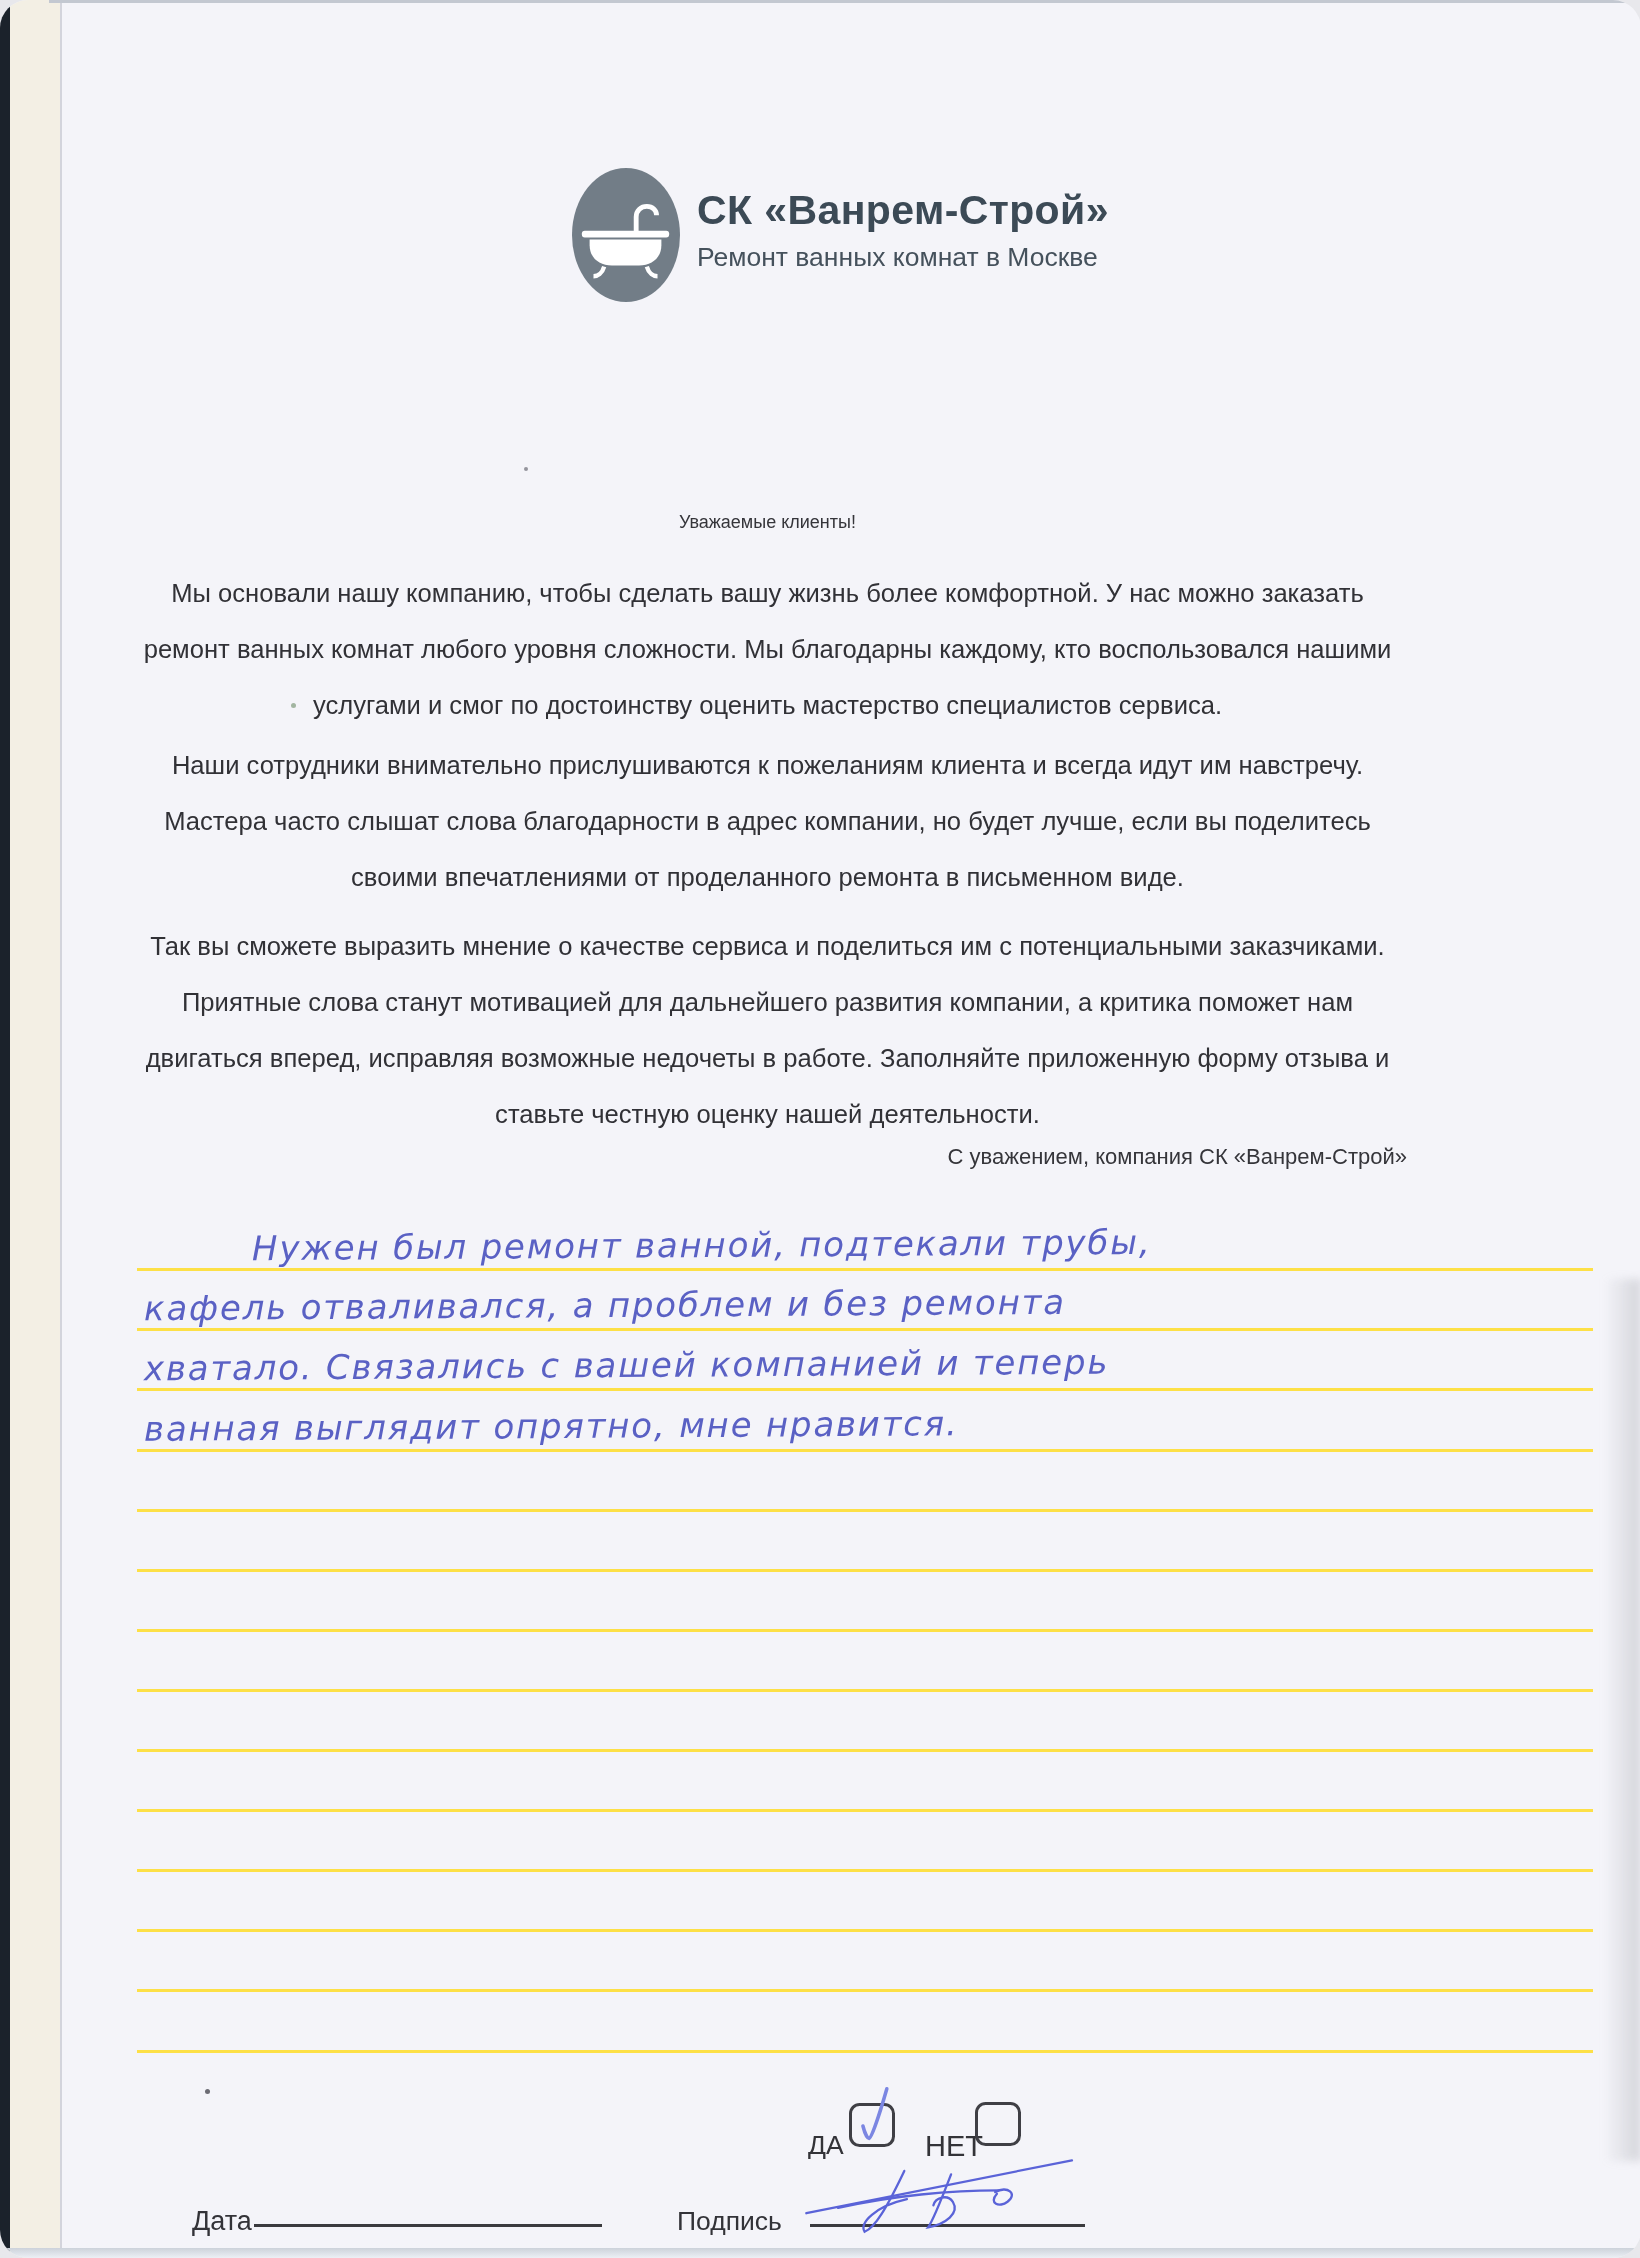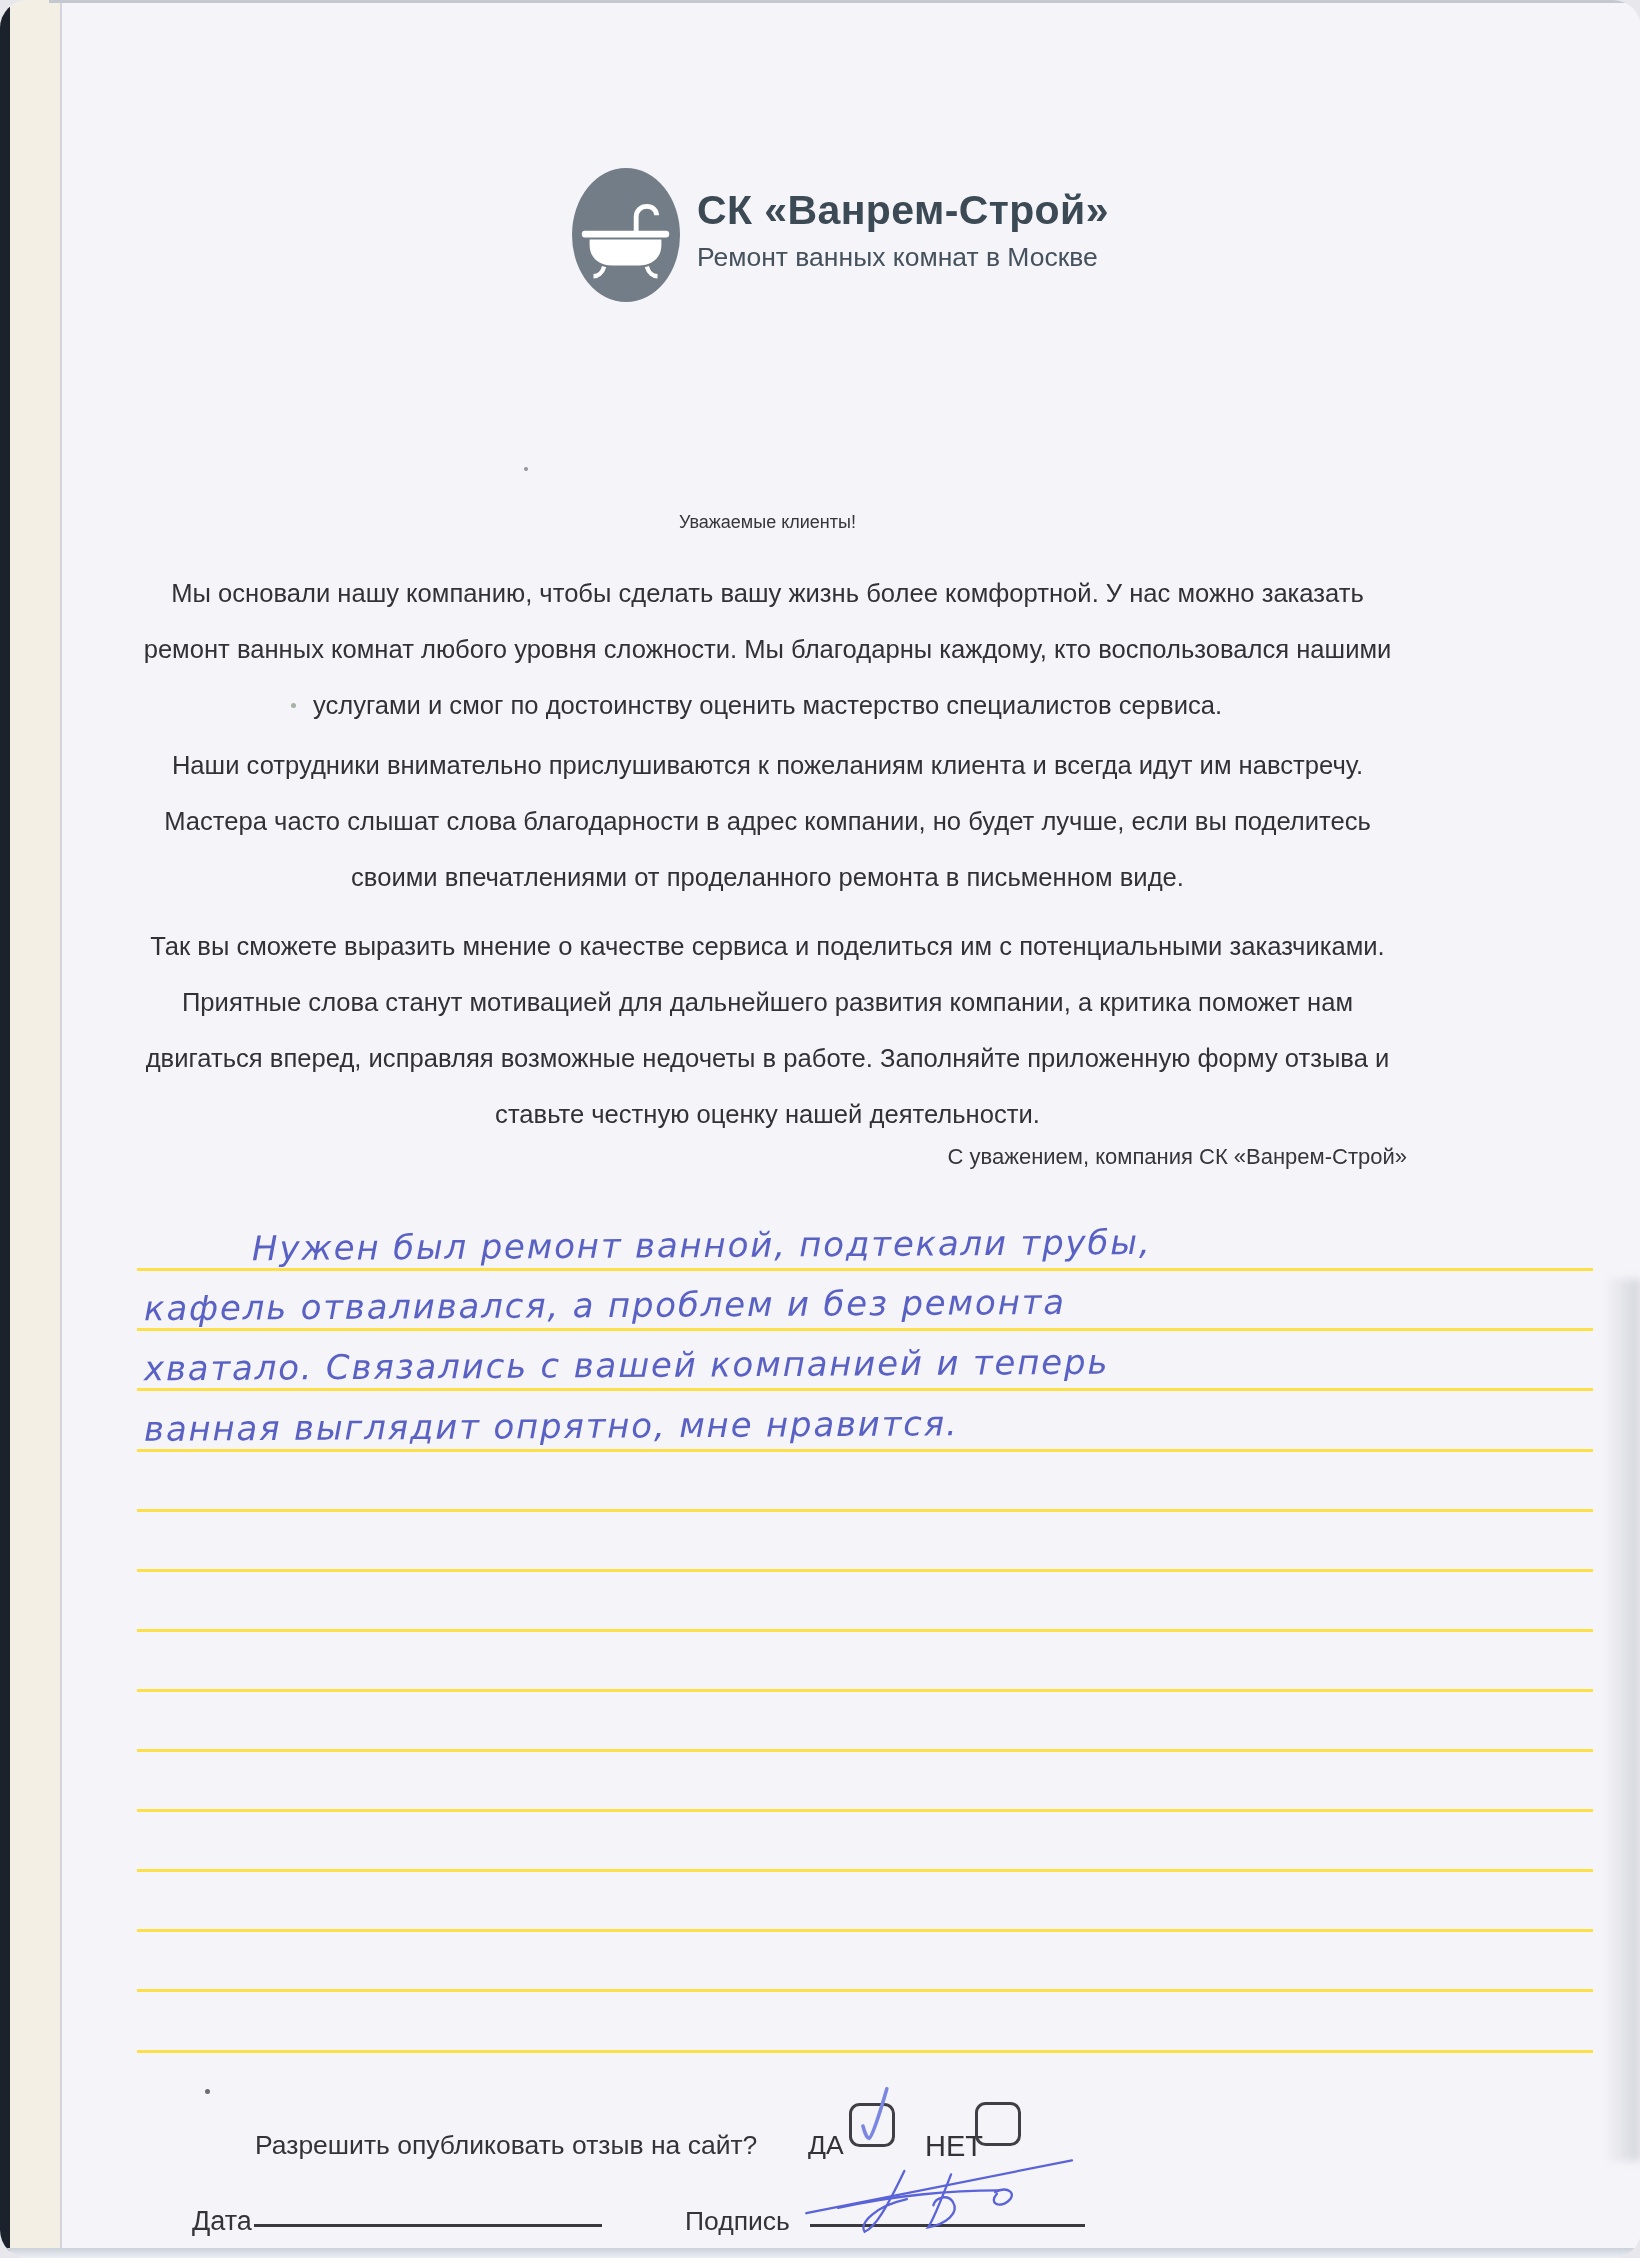--- a/index.html
+++ b/index.html
@@ -56,21 +56,21 @@
   .yes-label{position:absolute;left:808px;top:2130px;font-size:26.5px;color:#333338;}
   .no-label{position:absolute;left:925px;top:2130px;font-size:29px;color:#333338;}
   .cbox{position:absolute;width:40px;height:38px;border:3.5px solid #3f3f45;border-radius:10.6px;background:transparent;}
   .cbox-yes{left:849px;top:2103px;}
   .cbox-no{left:975px;top:2102px;}
   .cbox svg{position:absolute;left:1.8px;top:-19.4px;overflow:visible;}
 
   
   .date-label{position:absolute;left:192px;top:2206px;font-size:27px;color:#333338;}
   .date-line{position:absolute;left:254px;top:2224px;width:348px;height:2.6px;background:#3a3a3e;}
-  .sig-label{position:absolute;left:677px;top:2206px;font-size:26.5px;color:#333338;margin-left:8px;}
+  .sig-label{position:absolute;left:677px;top:2206px;font-size:26.5px;color:#333338;}
   .sig-line{position:absolute;left:810px;top:2224px;width:275px;height:2.6px;background:#3a3a3e;}
   .sig-scribble{position:absolute;left:794px;top:2146px;}
 </style>
 </head>
 <body>
 
 <div class="scan">
 
   <div class="edge-dark"></div>
   <div class="edge-cream"></div>
@@ -122,21 +122,20 @@
       <div class="rule-line" style="top: 1629px;"></div>
       <div class="rule-line" style="top: 1689px;"></div>
       <div class="rule-line" style="top: 1749px;"></div>
       <div class="rule-line" style="top: 1809px;"></div>
       <div class="rule-line" style="top: 1869px;"></div>
       <div class="rule-line" style="top: 1929px;"></div>
       <div class="rule-line" style="top: 1989px;"></div>
       <div class="rule-line" style="top: 2050px;"></div>
     </div>
 
-  <div class="pub-label">Разрешить опубликовать отзыв на сайт?</div>
   <div class="yes-label">ДА</div>
   <div class="cbox cbox-yes">
     <svg width="40" height="62" viewBox="0 0 45 70" style="display: block;">
       <path d="M10 44 C12 52 15 58 17 58 C20 57 29 30 37 2" fill="none" stroke="#7b86e2" stroke-width="4" stroke-linecap="round"></path>
     </svg>
   </div>
   <div class="no-label">НЕТ</div>
   <div class="cbox cbox-no">
     
   </div>

